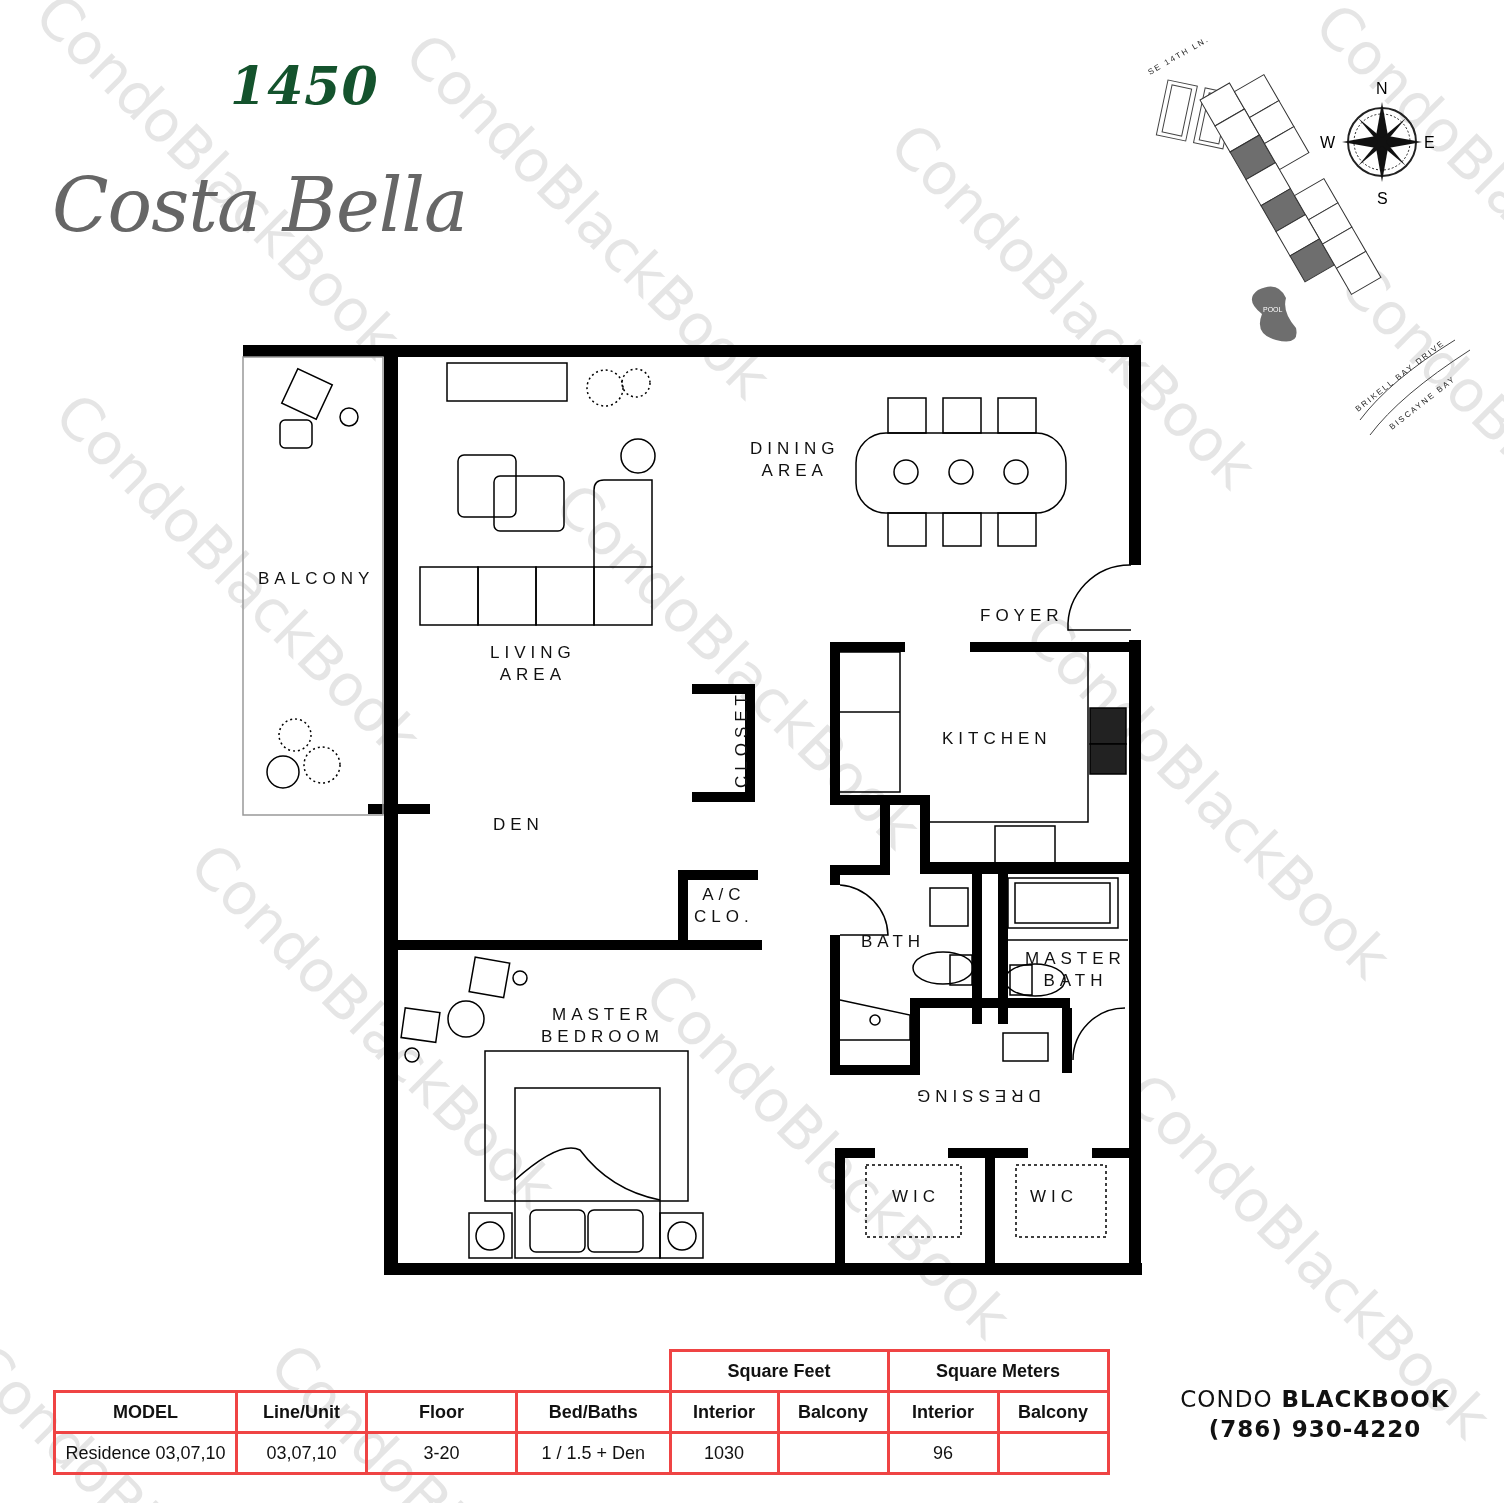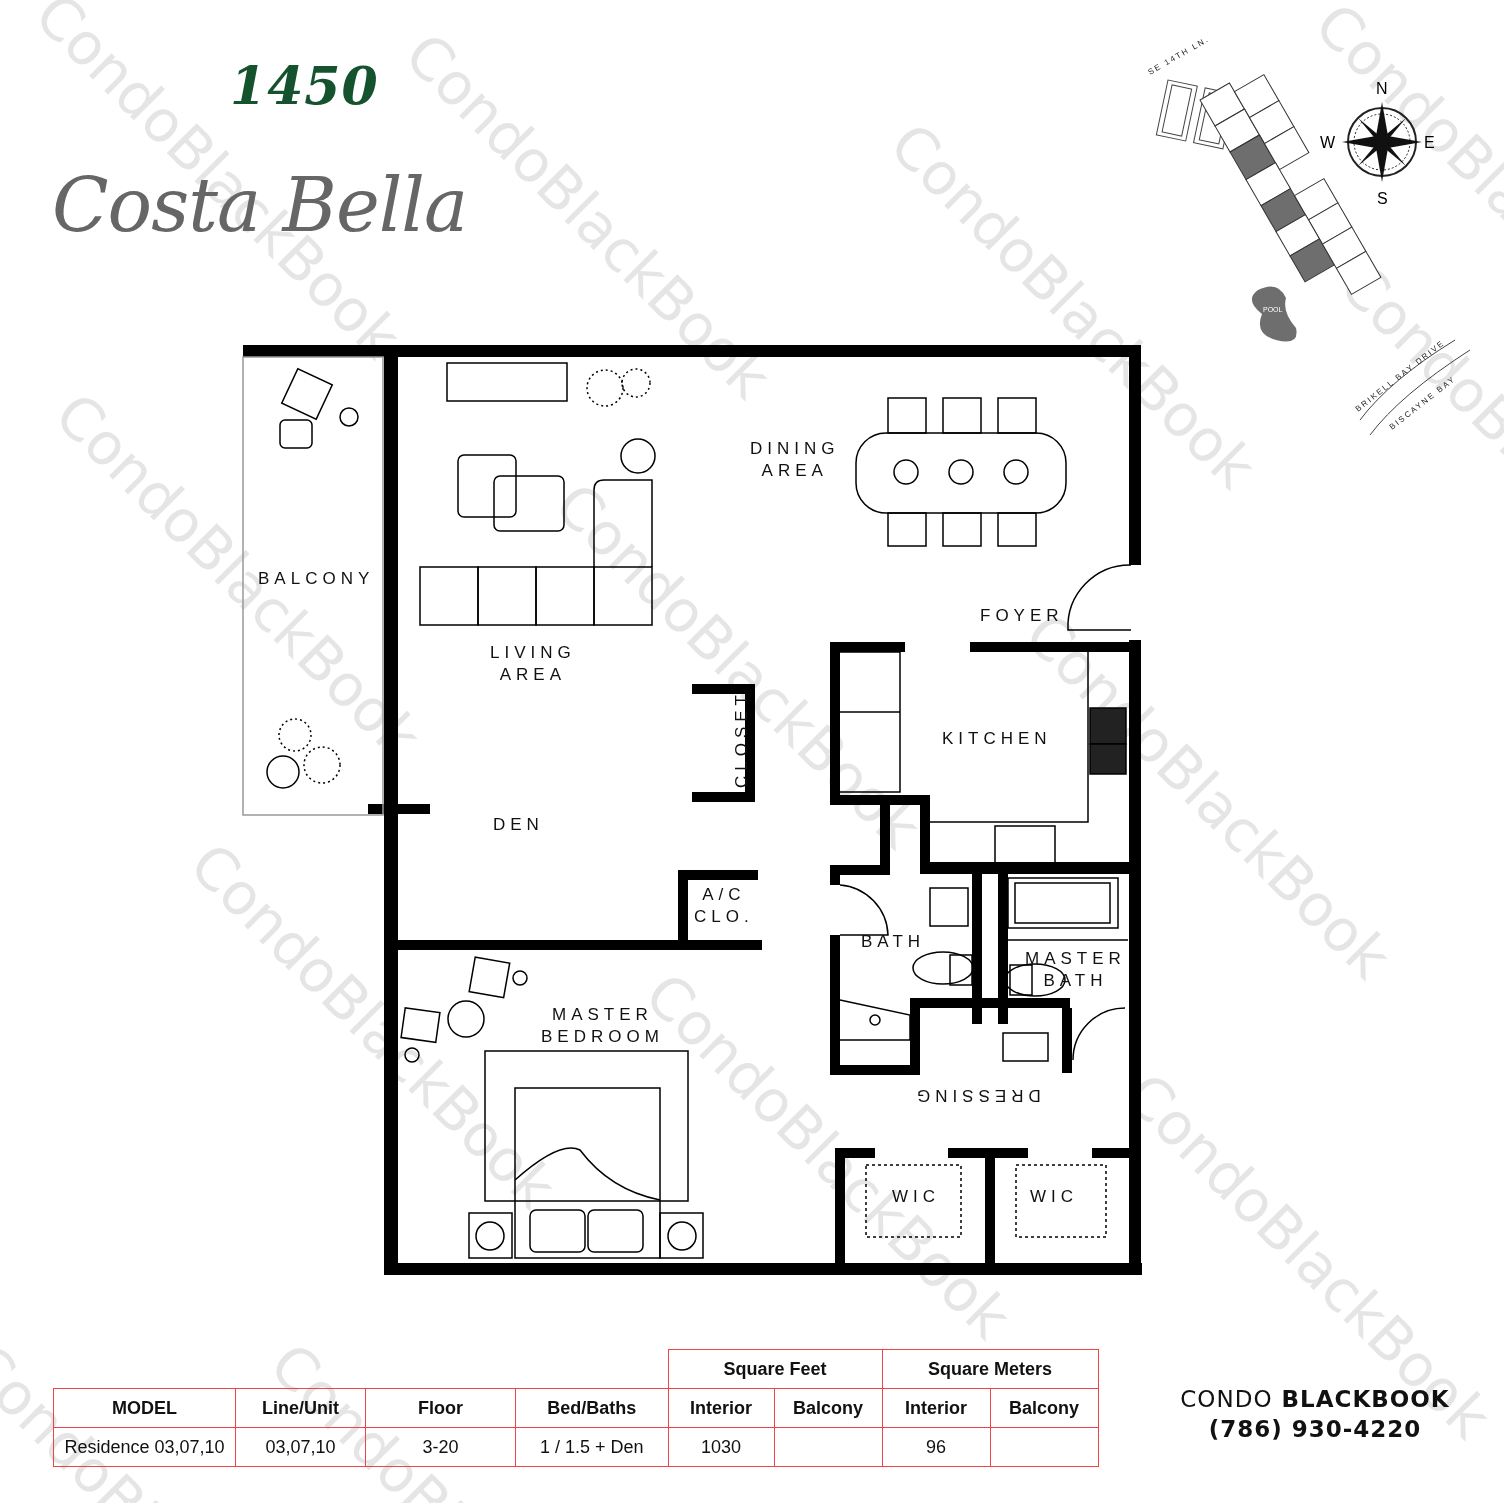--- a/index.html
+++ b/index.html
@@ -3,21 +3,21 @@
 <meta charset="utf-8">
 <style>
   html,body{margin:0;padding:0;background:#fff;}
   body{width:1504px;height:1503px;position:relative;overflow:hidden;font-family:"Liberation Sans",sans-serif;color:#111;}
   .abs{position:absolute;}
   .logo-num{left:190px;top:55px;font-family:"DejaVu Serif",serif;font-style:italic;font-weight:bold;font-size:52px;color:#14532d;letter-spacing:1px;margin-left:40px;}
   .logo-name{left:52px;top:126px;font-family:"DejaVu Serif",serif;font-style:italic;font-size:74px;color:#666;letter-spacing:-1px;margin-top:36px;}
   .room{position:absolute;font-family:"Liberation Sans",sans-serif;font-size:17px;letter-spacing:5px;color:#111;text-align:center;line-height:22px;white-space:nowrap;}
   .watermark{position:absolute;font-family:"DejaVu Sans",sans-serif;font-size:58px;color:rgba(160,160,160,0.28);transform:rotate(45deg);transform-origin:left top;white-space:nowrap;pointer-events:none;}
   table.spec{position:absolute;left:53px;top:1349px;border-collapse:collapse;font-family:"Liberation Sans",sans-serif;font-size:18px;}
-  table.spec td{border:1px solid #ef4444;height:38px;text-align:center;padding:0 6px;}
+  table.spec td{border:3px solid #ef4444;height:38px;text-align:center;padding:0 6px;}
   table.spec td.hdr{font-weight:bold;}
   table.spec td.blank{border:none;}
   .brand{left:1150px;top:1384px;font-family:"DejaVu Sans",sans-serif;font-weight:bold;font-size:23px;letter-spacing:1px;text-align:center;width:330px;line-height:30px;}
   .brand .thin{font-weight:normal;text-align:right;}
 </style>
 </head>
 <body>
 
 <div class="watermark" style="left:70px;top:-20px;">CondoBlackBook</div>
 <div class="watermark" style="left:440px;top:20px;">CondoBlackBook</div>

